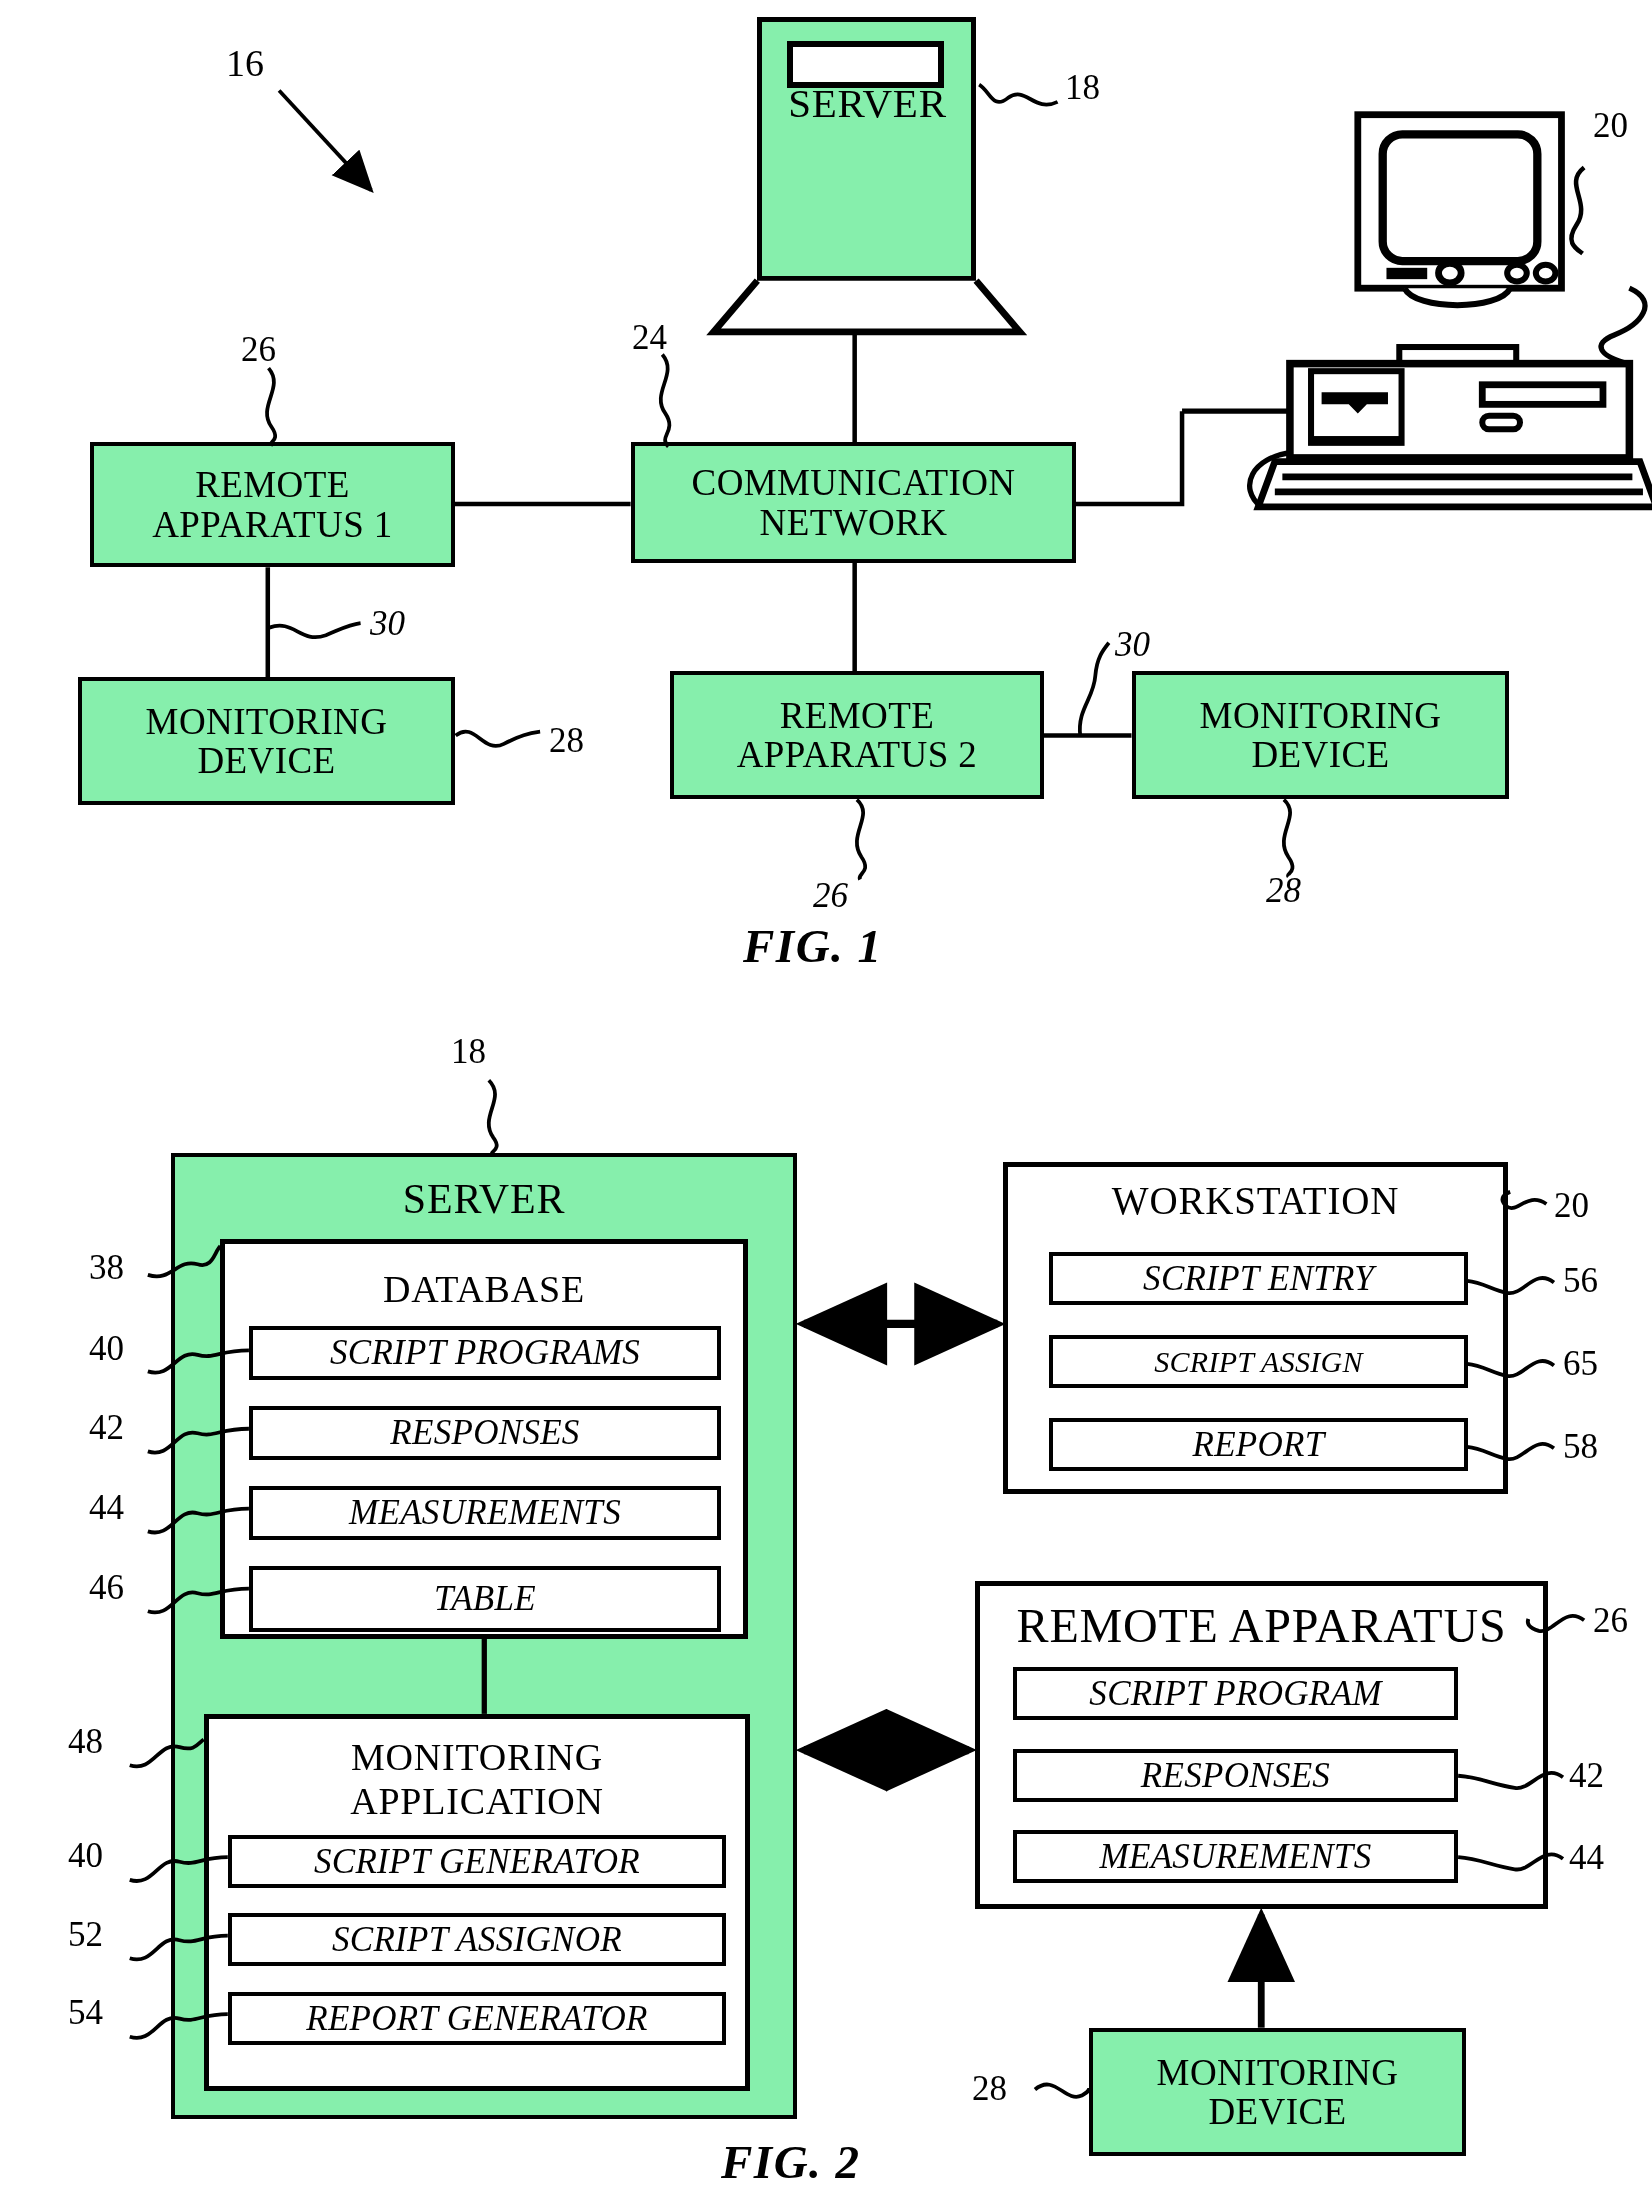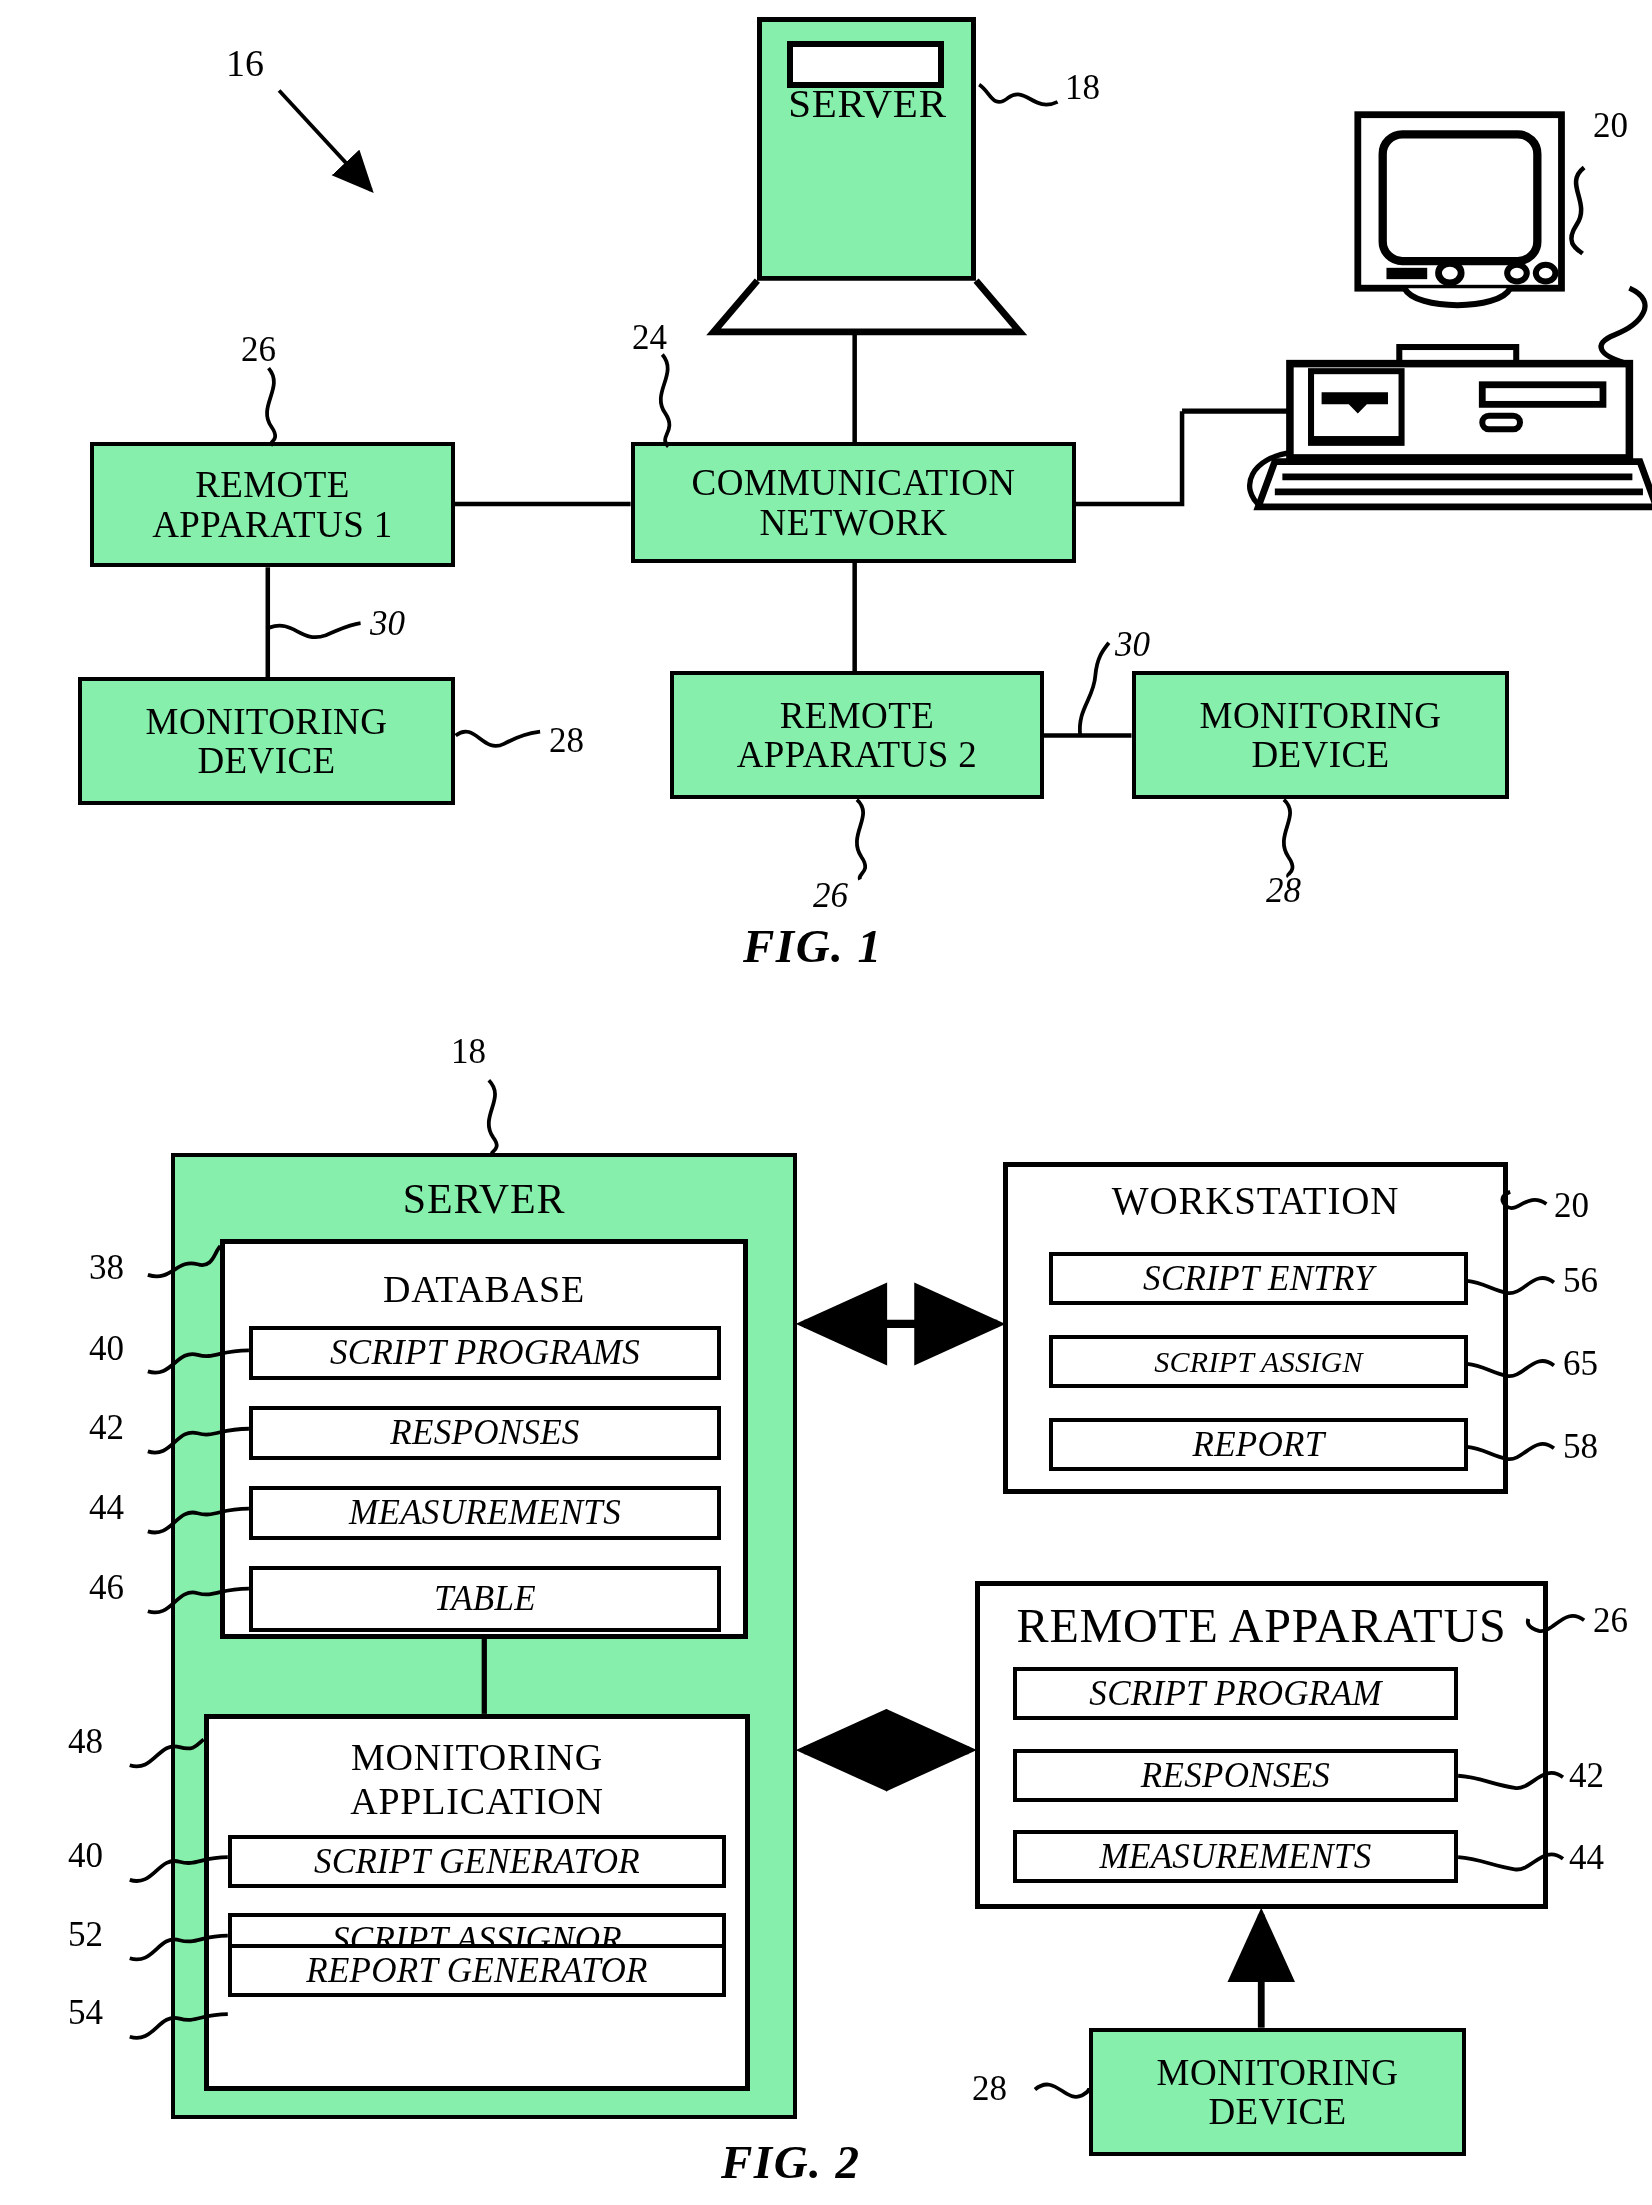--- a/index.html
+++ b/index.html
@@ -138,21 +138,21 @@
   <div class="title-text" style="left:204px;top:1735px;width:546px;text-align:center;font-size:38px;">MONITORING</div>
   <div class="title-text" style="left:204px;top:1779px;width:546px;text-align:center;font-size:38px;">APPLICATION</div>
   <div class="label" style="left:68px;top:1722px;">48</div>
 
   <div class="inner-box" style="left:228px;top:1835px;width:498px;height:53px;font-size:35px;">SCRIPT GENERATOR</div>
   <div class="label" style="left:68px;top:1836px;">40</div>
 
   <div class="inner-box" style="left:228px;top:1913px;width:498px;height:53px;font-size:35px;">SCRIPT ASSIGNOR</div>
   <div class="label" style="left:68px;top:1915px;">52</div>
 
-  <div class="inner-box" style="left:228px;top:1944px;width:498px;height:53px;font-size:35px;">REPORT GENERATOR</div>
+  <div class="inner-box" style="left:228px;top:1992px;width:498px;height:53px;font-size:35px;">REPORT GENERATOR</div>
   <div class="label" style="left:68px;top:1993px;">54</div>
 
   <div class="inner-box" style="left:1003px;top:1162px;width:505px;height:332px;border-width:5.3px;display:block;"></div>
   <div class="title-text" style="left:1003px;top:1178px;width:505px;text-align:center;font-size:39px;">WORKSTATION</div>
   <div class="label" style="left:1554px;top:1186px;">20</div>
 
   <div class="inner-box" style="left:1049px;top:1252px;width:419px;height:53px;font-size:35px;">SCRIPT ENTRY</div>
   <div class="label" style="left:1563px;top:1261px;">56</div>
 
   <div class="inner-box" style="left:1049px;top:1335px;width:419px;height:53px;font-size:30px;">SCRIPT ASSIGN</div>

